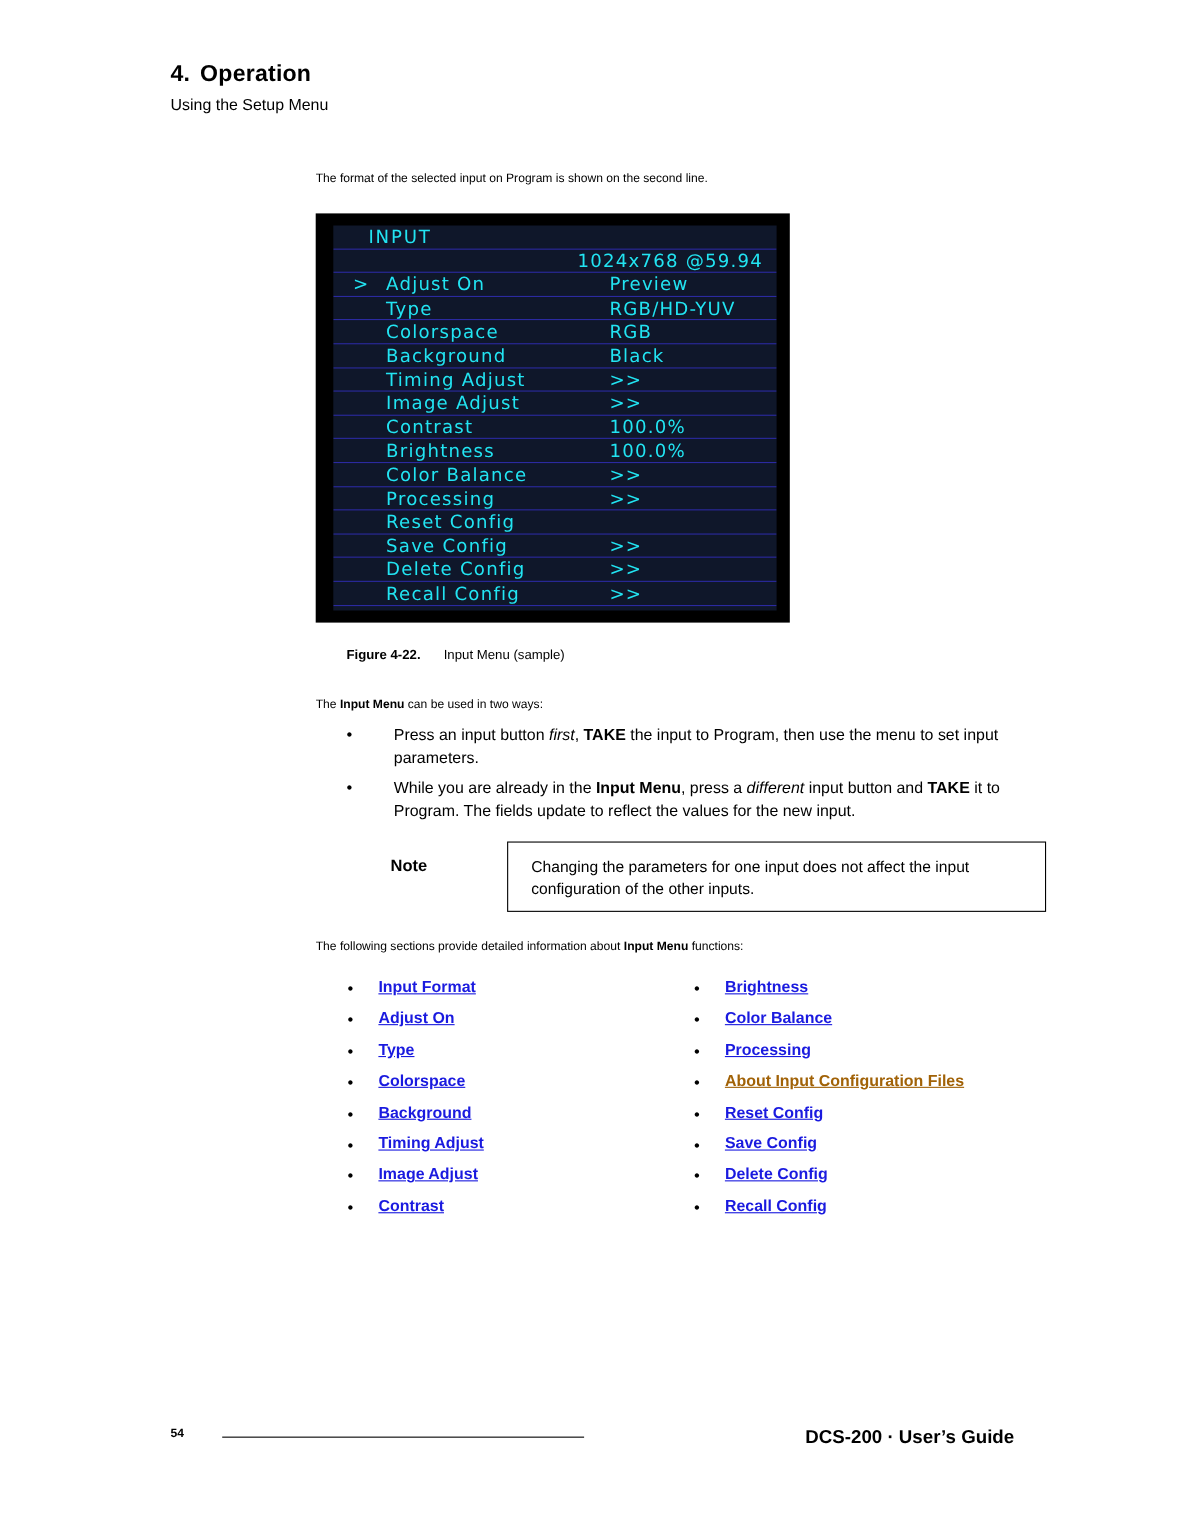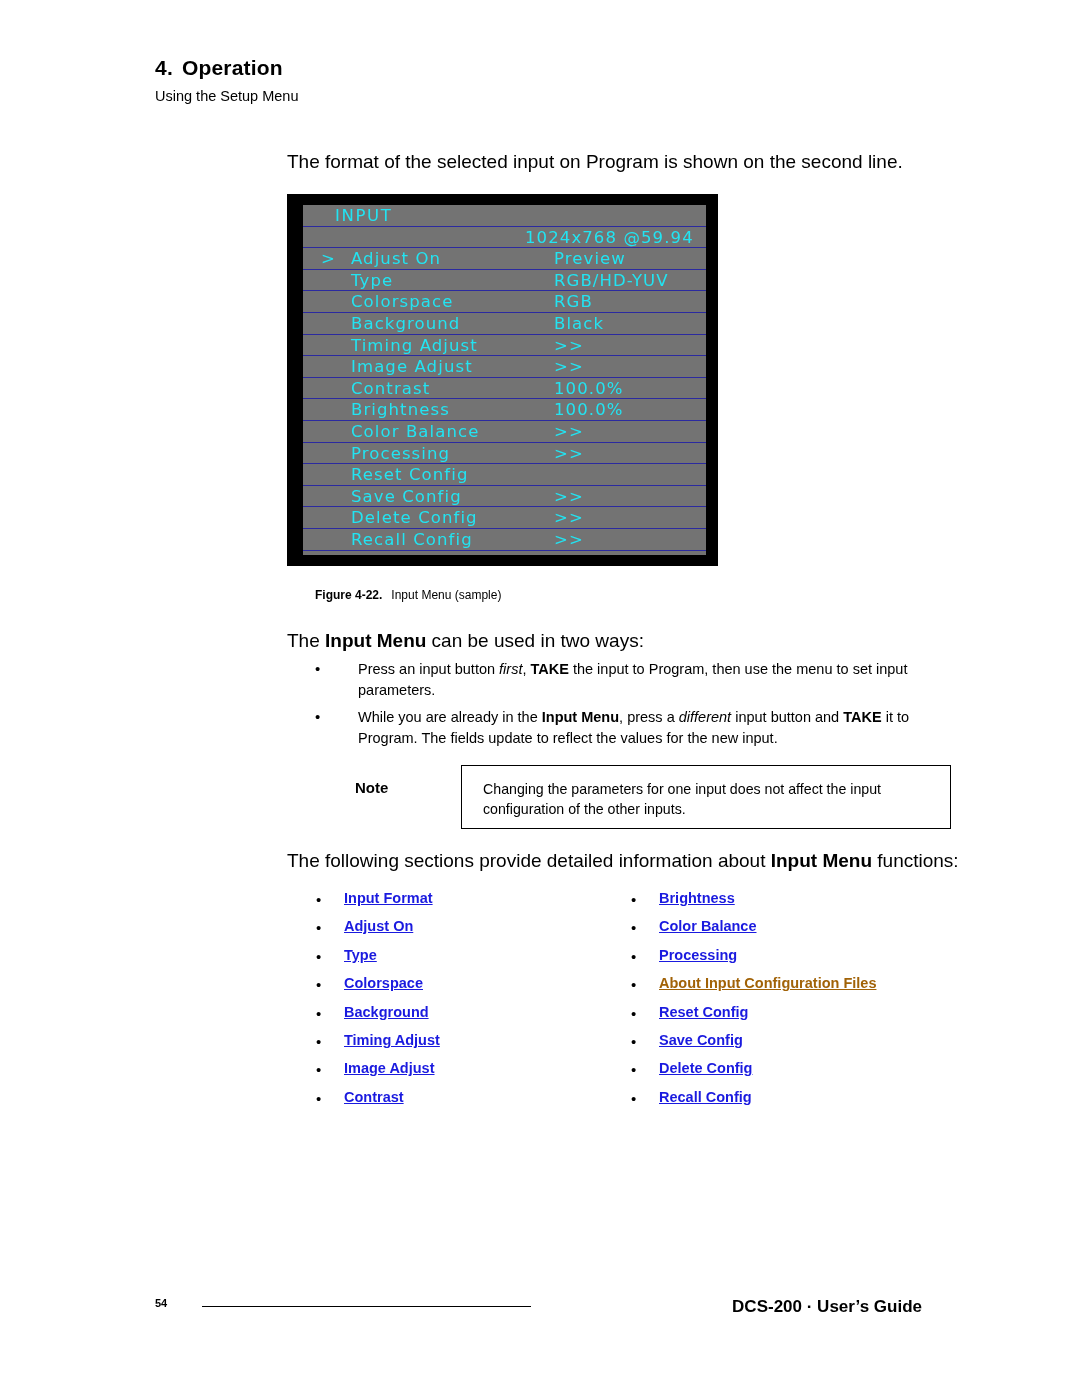--- a/index.html
+++ b/index.html
@@ -30,21 +30,21 @@
     position: absolute;
     left: 155px;
     top: 88px;
     font-size: 14.5px;
     font-weight: normal;
   }
 
   
   .body-par {
     position: absolute;
-    font-size: 19px;
+    font-size: 11px;
     line-height: 20px;
   }
   #intro-line { left: 287px; top: 152px; width: 660px; }
   #two-ways-line { left: 287px; top: 631px; width: 660px; }
   #following-line { left: 287px; top: 851px; width: 680px; }
 
   
   #lcd-figure {
     position: absolute;
     left: 287px;
@@ -53,21 +53,21 @@
     height: 372px;
     background: #000000;
     box-sizing: border-box;
   }
   #lcd-screen {
     position: absolute;
     left: 16px;
     top: 11px;
     width: 403px;
     height: 350px;
-    background: #737373;
+    background: #0f172a;
     overflow: hidden;
   }
   .lcd-row {
     position: relative;
     height: 21.6px;
     border-bottom: 1px solid #2b2aa0;
     box-sizing: border-box;
     color: #22e4f2;
     font-family: "DejaVu Sans", sans-serif;
     font-size: 16.5px;
@@ -93,21 +93,21 @@
   .lcd-value.wide { left: 222px; }
 
   
   #figure-caption {
     position: absolute;
     left: 315px;
     top: 588px;
     font-size: 12px;
   }
   #figure-caption .cap-label { font-weight: bold; margin-top: 33px; }
-  #figure-caption .cap-text { margin-left: 9px; }
+  #figure-caption .cap-text { margin-left: 21px; }
 
   
   .instr-item {
     position: absolute;
     font-size: 14.5px;
     line-height: 21px;
   }
   .instr-bullet {
     position: absolute;
     left: 0px;

